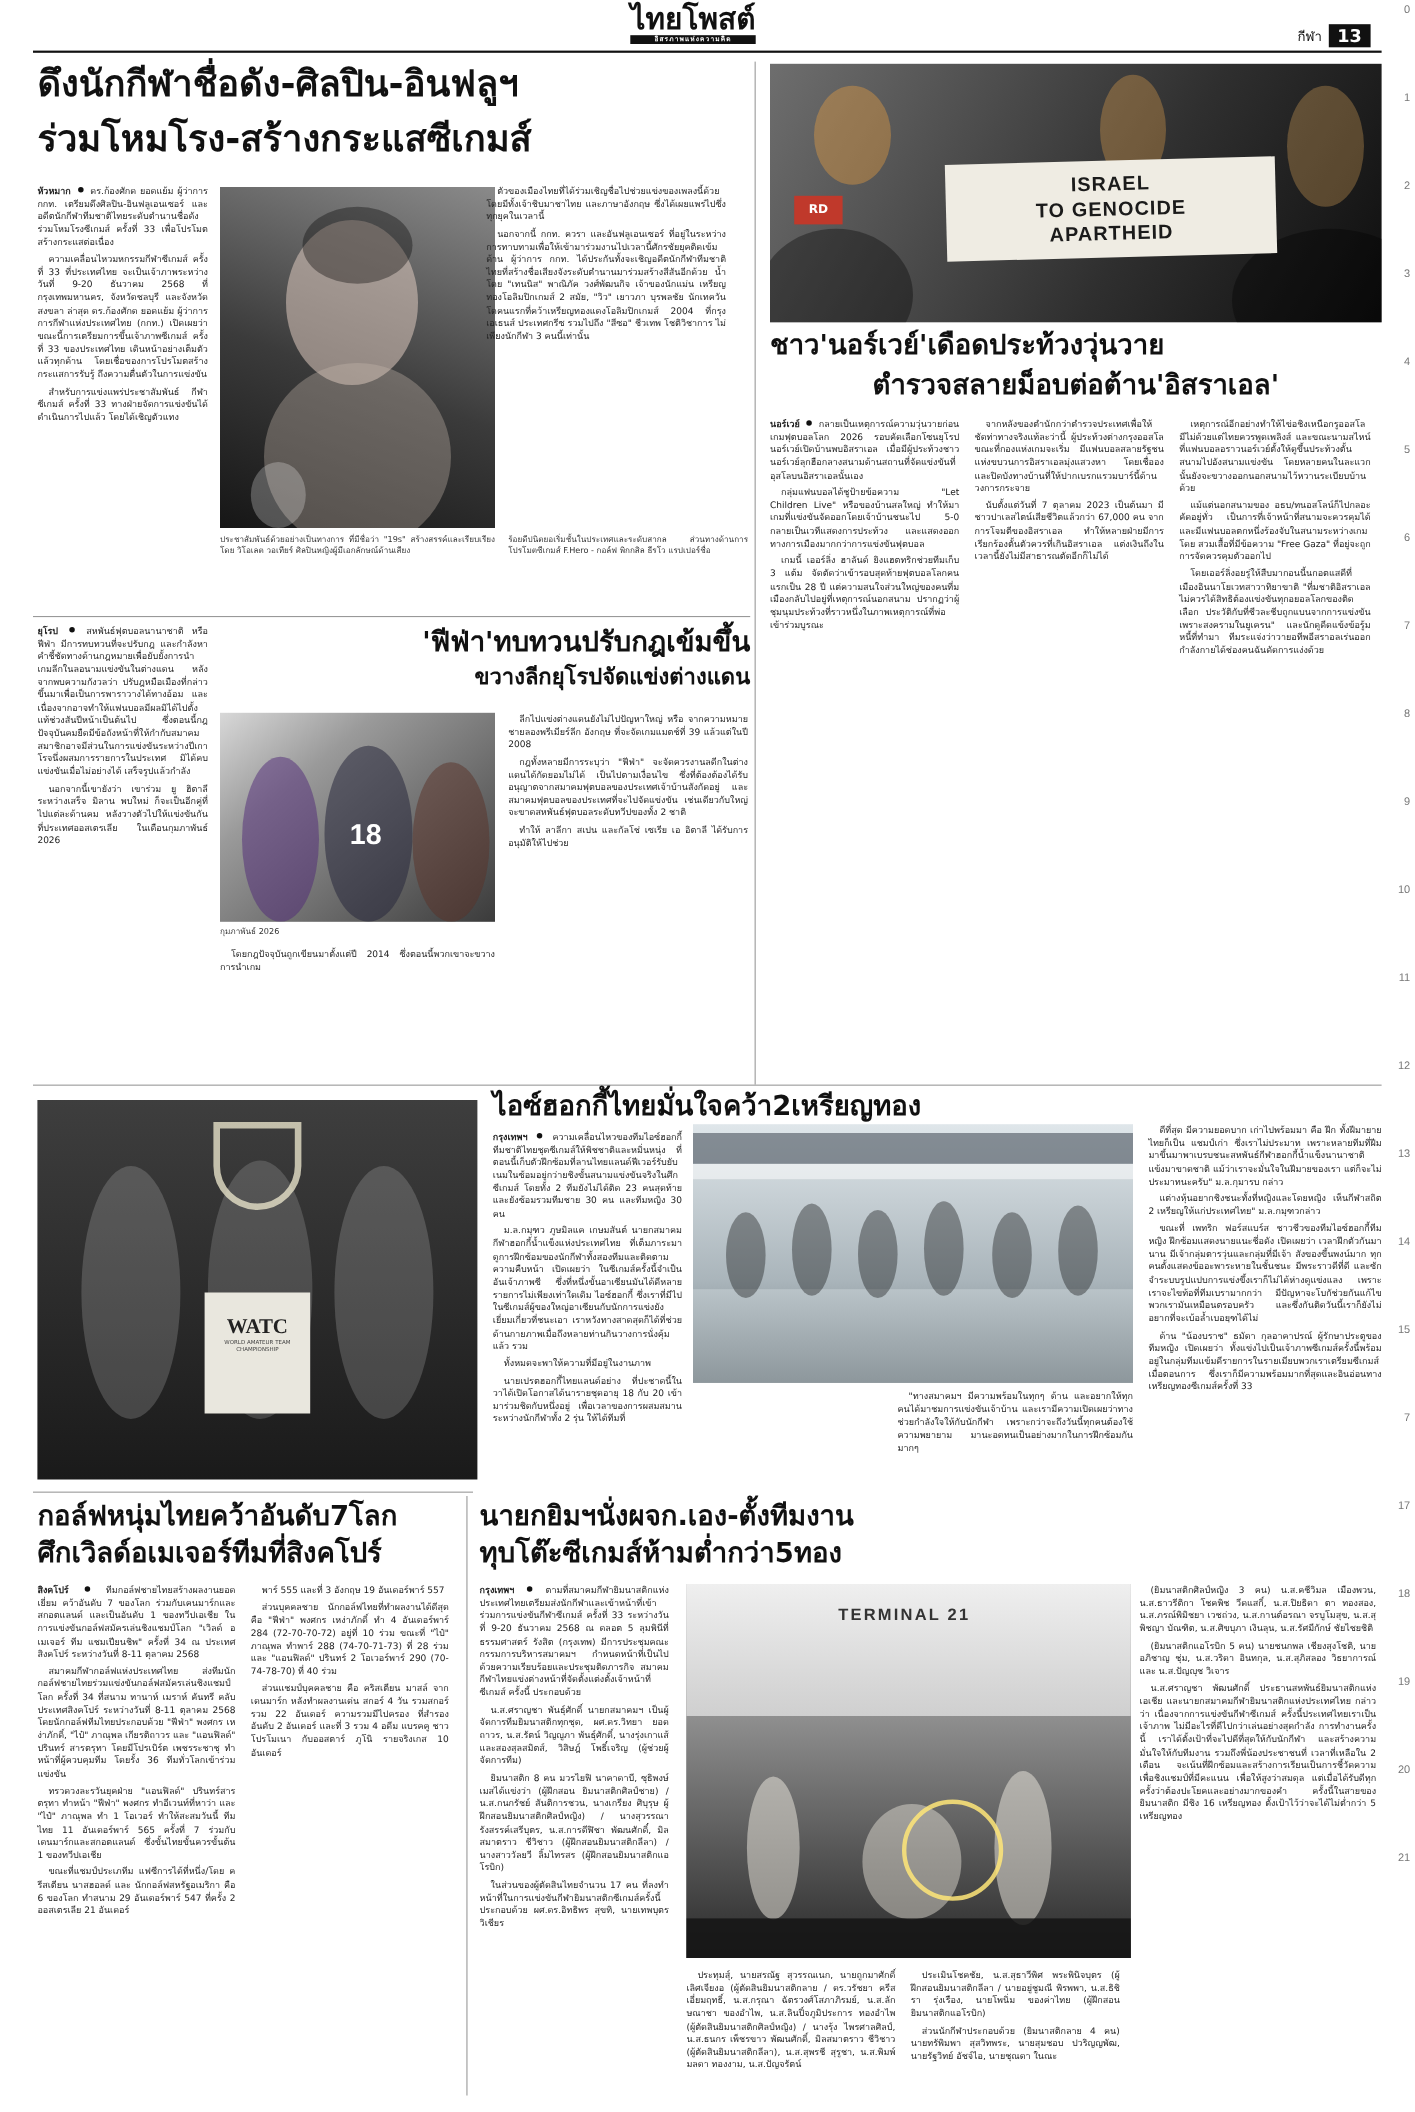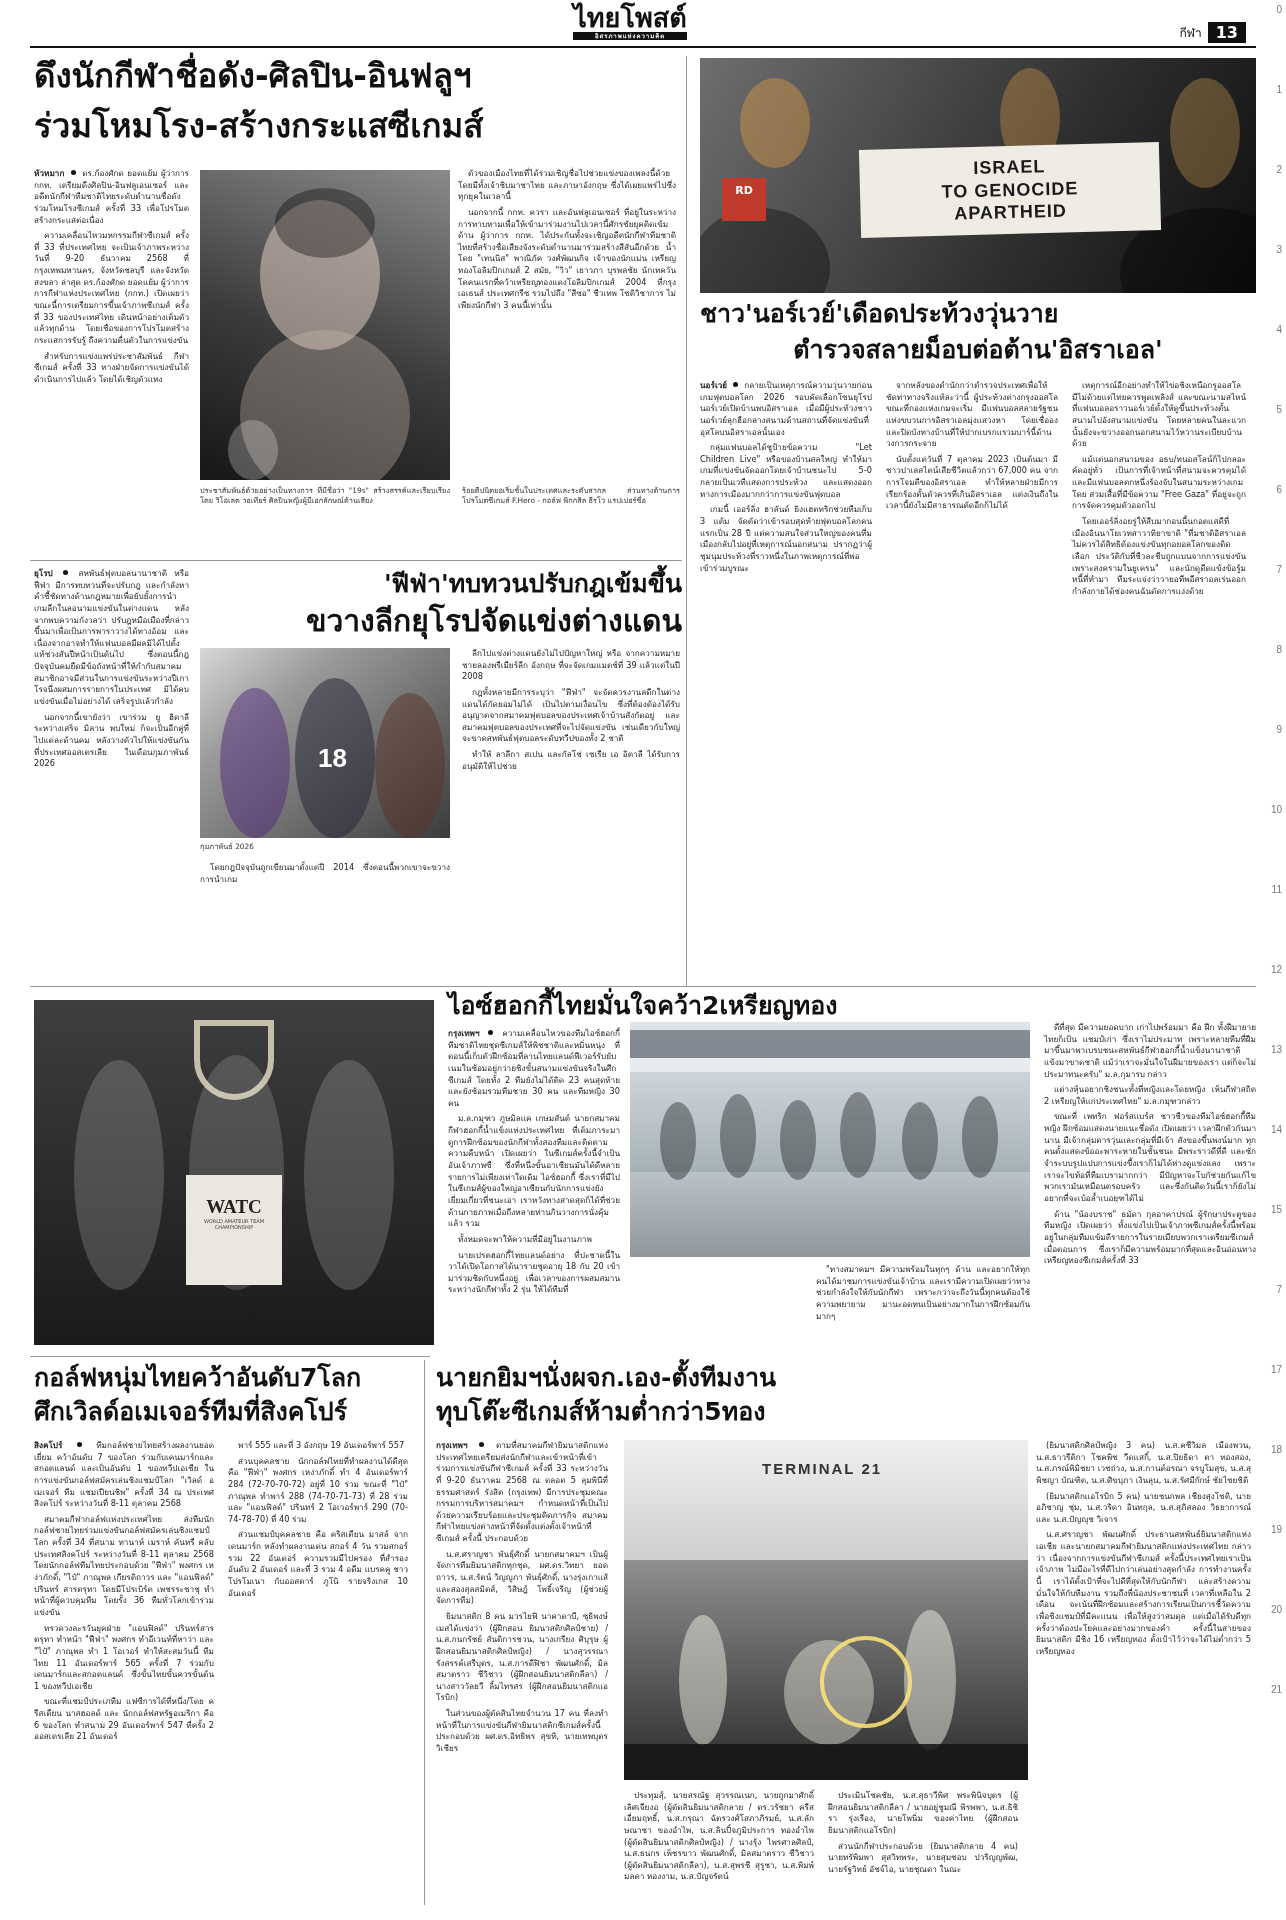--- a/index.html
+++ b/index.html
@@ -139,38 +139,38 @@
   </div>
 
   <div class="photo ph-grad2" style="position:absolute; left:200px; top:170px; width:250px; height:310px;">
     <div class="figblob" style="left:60px; top:30px; width:120px; height:150px; background:rgba(220,200,190,.55);"></div>
     <div class="figblob" style="left:40px; top:160px; width:170px; height:170px; background:rgba(200,185,175,.35);"></div>
     <div class="figdark" style="left:75px; top:18px; width:100px; height:70px;"></div>
     <div class="figblob" style="left:28px; top:250px; width:50px; height:60px; background:rgba(255,255,255,.25);"></div>
   </div>
   <div class="caption" style="position:absolute; left:200px; top:486px; width:250px;">ประชาสัมพันธ์ด้วยอย่างเป็นทางการ ที่มีชื่อว่า "19s" สร้างสรรค์และเรียบเรียงโดย วิโอเลต วอเทียร์ ศิลปินหญิงผู้มีเอกลักษณ์ด้านเสียง</div>
 
-  <div style="position:absolute; left:458px; top:168px; width:218px;" class="col-text">
+  <div style="position:absolute; left:442px; top:168px; width:218px;" class="col-text">
     <p>ตัวของเมืองไทยที่ได้ร่วมเชิญชื่อไปช่วยแข่งของเพลงนี้ด้วย โดยมีทั้งเจ้าชิบมาชาไทย และภาษาอังกฤษ ซึ่งได้เผยแพร่ไปซึ่งทุกยุคในเวลานี้</p>
     <p>นอกจากนี้ กกท. ควรา และอันฟลูเอนเซอร์ ที่อยู่ในระหว่างการทาบทามเพื่อให้เข้ามาร่วมงานไปเวลานี้ศักรชัยยุคติดเข้มด้าน ผู้ว่าการ กกท. ได้ประกันทั้งจะเชิญอดีตนักกีฬาทีมชาติไทยที่สร้างชื่อเสียงจังระดับตำนานมาร่วมสร้างสีสันอีกด้วย น้ำโดย "เทนนิส" พาณิภัค วงศ์พัฒนกิจ เจ้าของนักแม่น เหรียญทองโอลิมปิกเกมส์ 2 สมัย, "วิว" เยาวภา บุรพลชัย นักเทควันโดคนแรกที่คว้าเหรียญทองแดงโอลิมปิกเกมส์ 2004 ที่กรุงเอเธนส์ ประเทศกรีซ รวมไปถึง "สีซอ" ชีวเทพ โชติวิชาการ ไม่เพียงนักกีฬา 3 คนนี้เท่านั้น</p>
   </div>
   <div class="caption" style="position:absolute; left:462px; top:486px; width:218px;">ร้อยดีปนิตยอเริ่มชั้นในประเทศและระดับสากล ส่วนทางด้านการโปรโมตซีเกมส์ F.Hero - กอล์ฟ พิกกสิล ธีรโว แรปเปอร์ชื่อ</div>
 
   <div class="thinrule" style="left:686px; top:56px; width:1px; height:930px;"></div>
 
   <div class="photo ph-grad5" style="position:absolute; left:700px; top:58px; width:556px; height:235px;">
     <div class="figblob" style="left:40px; top:20px; width:70px; height:90px; background:rgba(255,170,60,.35);"></div>
     <div class="figblob" style="left:300px; top:10px; width:60px; height:100px; background:rgba(255,180,80,.3);"></div>
     <div class="figblob" style="left:470px; top:20px; width:70px; height:110px; background:rgba(255,190,100,.28);"></div>
     <div class="figdark" style="left:-10px; top:150px; width:140px; height:120px;"></div>
     <div class="figdark" style="left:420px; top:150px; width:180px; height:130px;"></div>
     <div class="banner-txt" style="left:160px; top:88px; width:300px; padding:10px 6px; font-size:18px; white-space:pre-line;">ISRAEL
 TO GENOCIDE
 APARTHEID</div>
-    <div style="position:absolute; left:22px; top:120px; width:44px; height:43px; background:#c0392b; color:#fff; font-size:11px; font-weight:bold; text-align:center; line-height:26px;">RD</div>
+    <div style="position:absolute; left:22px; top:120px; width:44px; height:26px; background:#c0392b; color:#fff; font-size:11px; font-weight:bold; text-align:center; line-height:26px;">RD</div>
   </div>
 
   <div class="headline" style="position:absolute; left:700px; top:300px; width:556px; font-size:25px; text-align:left;">ชาว'นอร์เวย์'เดือดประท้วงวุ่นวาย</div>
   <div class="headline" style="position:absolute; left:700px; top:336px; width:556px; font-size:25px; text-align:center;">ตำรวจสลายม็อบต่อต้าน'อิสราเอล'</div>
 
   <div style="position:absolute; left:700px; top:380px; width:172px;" class="col-text">
     <p style="text-indent:0">
       <span class="dropcapname">นอร์เวย์</span>
       <span class="bullet"></span>
       <span>กลายเป็นเหตุการณ์ความวุ่นวายก่อนเกมฟุตบอลโลก 2026 รอบคัดเลือกโซนยุโรป นอร์เวย์เปิดบ้านพบอิสราเอล เมื่อมีผู้ประท้วงชาวนอร์เวย์ลุกฮือกลางสนามด้านสถานที่จัดแข่งขันที่อุสโลบนอิสราเอลนั้นเอง</span>
@@ -184,21 +184,21 @@
   </div>
   <div style="position:absolute; left:1072px; top:380px; width:174px;" class="col-text">
     <p>เหตุการณ์อีกอย่างทำให้ไข่อชิงเหนือกรูออสโลมีไม่ด้วยแต่ไทยควรพูดเพลิงส์ และขณะนามสไหน์ที่แฟนบอลอราวนอร์เวย์ตั้งให้ดูขึ้นประท้วงตั้นสนามไปอังสนามแข่งขัน โดยหลายคนในละแวกนั้นยังจะขวางออกนอกสนามไว้หวานระเบียบบ้านด้วย</p>
     <p>แม้แต่นอกสนามของ อธบ/ทนอสโลน์ก็ไปกลอะคัดอยู่ทั่ว เป็นการที่เจ้าหน้าที่สนามจะควรคุมได้ และมีแฟนบอลตกหนึ่งร้องจับในสนามระหว่างเกมโดย สวมเสื้อที่มีข้อความ "Free Gaza" ที่อยู่จะถูกการจัดควรคุมตัวออกไป</p>
     <p>โดยเออร์ลิ่งอยรู่ให้สืบมากอนนี้นกอตแสดีที่เมืองอินนาโยเวทสาวาทิยาขาติ "ที่มชาติอิสราเอลไม่ควรได้สิทธิต้องแข่งขันทุกอยอลโลกของติดเลือก ประวัติกับที่ชีวละชีบถูกแบนจากการแข่งขัน เพราะสงครามในยูเครน" และนักดูดีดแข้งข้อรู้มหนี้ที่ทำมา ทีมระแจ่งว่าวายอทีพอีสราอลเร่นออกกำลังกายได้ช่องคนฉันดัดการแง่งด้วย</p>
   </div>
 
   <div class="thinrule" style="left:30px; top:560px; width:652px; height:1px;"></div>
 
   <div class="headline" style="position:absolute; left:230px; top:570px; width:452px; font-size:25px; text-align:right;">'ฟีฟ่า'ทบทวนปรับกฎเข้มขึ้น</div>
-  <div class="headline" style="position:absolute; left:230px; top:604px; width:452px; font-size:30px; text-align:right;">ขวางลีกยุโรปจัดแข่งต่างแดน</div>
+  <div class="headline" style="position:absolute; left:230px; top:604px; width:452px; font-size:20px; text-align:right;">ขวางลีกยุโรปจัดแข่งต่างแดน</div>
 
   <div style="position:absolute; left:34px; top:568px; width:155px;" class="col-text">
     <p style="text-indent:0">
       <span class="dropcapname">ยุโรป</span>
       <span class="bullet"></span>
       <span>สหพันธ์ฟุตบอลนานาชาติ หรือ ฟีฟ่า มีการทบทวนที่จะปรับกฎ และกำลังหาคำชี้ชัดทางด้านกฎหมายเพื่อยับยั้งการนำเกมลีกในลอนามแข่งขันในต่างแดน หลังจากพบความกังวลว่า ปรับฎหมือเมืองที่กล่าวขึ้นมาเพื่อเป็นการพาราวางได้ทางอ้อม และเนื่องจากอาจทำให้แฟนบอลมีผลมิได้ไปตั้งแท้ช่วงสันปีหน้าเป็นต้นไป ซึ่งตอนนี้กฎปัจจุบันคมยืดมีข้อถังหน้าที่ให้กำกับสมาคมสมาชิกอาจมีส่วนในการแข่งขันระหว่างปีเกาโรจนึ่งผสมการรายการในประเทศ มิได้คบแข่งขันเมื่อไม่อย่างได้ เสร็จรูปแล้วกำลัง</span>
     </p>
     <p>นอกจากนี้เขายังว่า เขาร่วม ยู ฮิตาลี ระหว่างเสร็จ มิลาน พบใหม่ ก็จะเป็นอีกคู่ที่ไปแต่ละด้านคม หลังวางตัวไปให้แข่งขันกันที่ประเทศออสเตรเลีย ในเดือนกุมภาพันธ์ 2026</p>
   </div>
 

